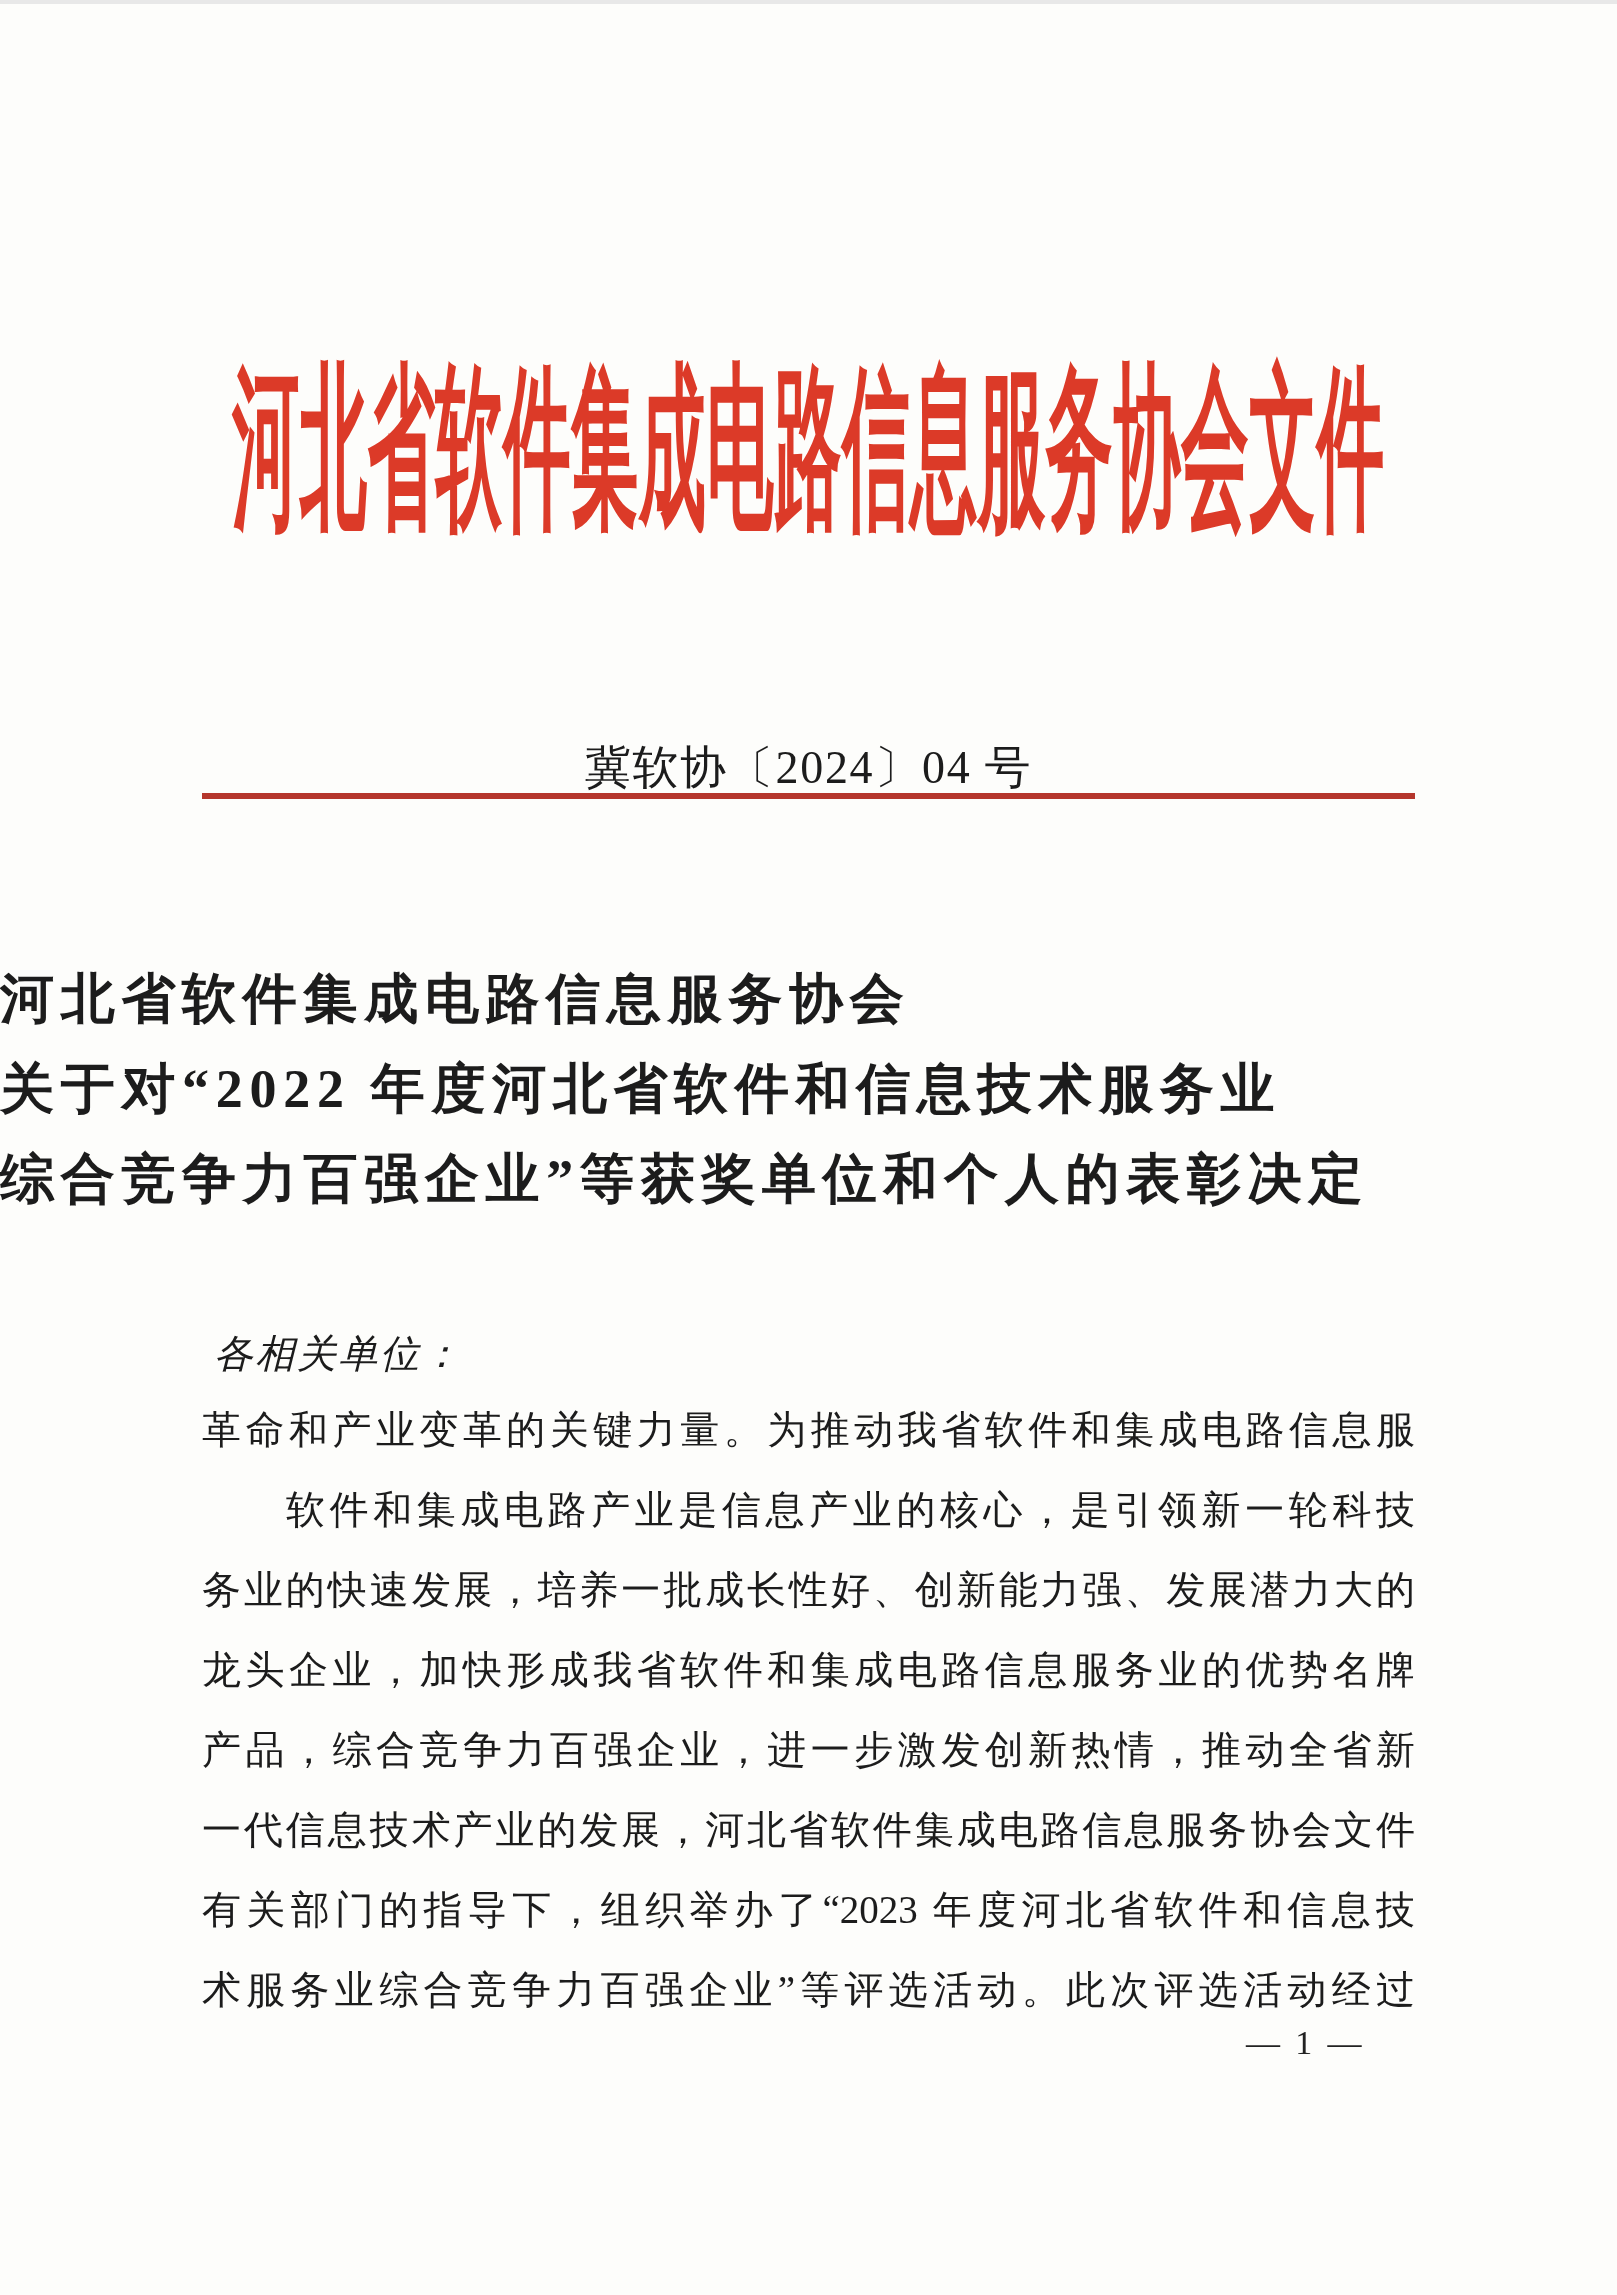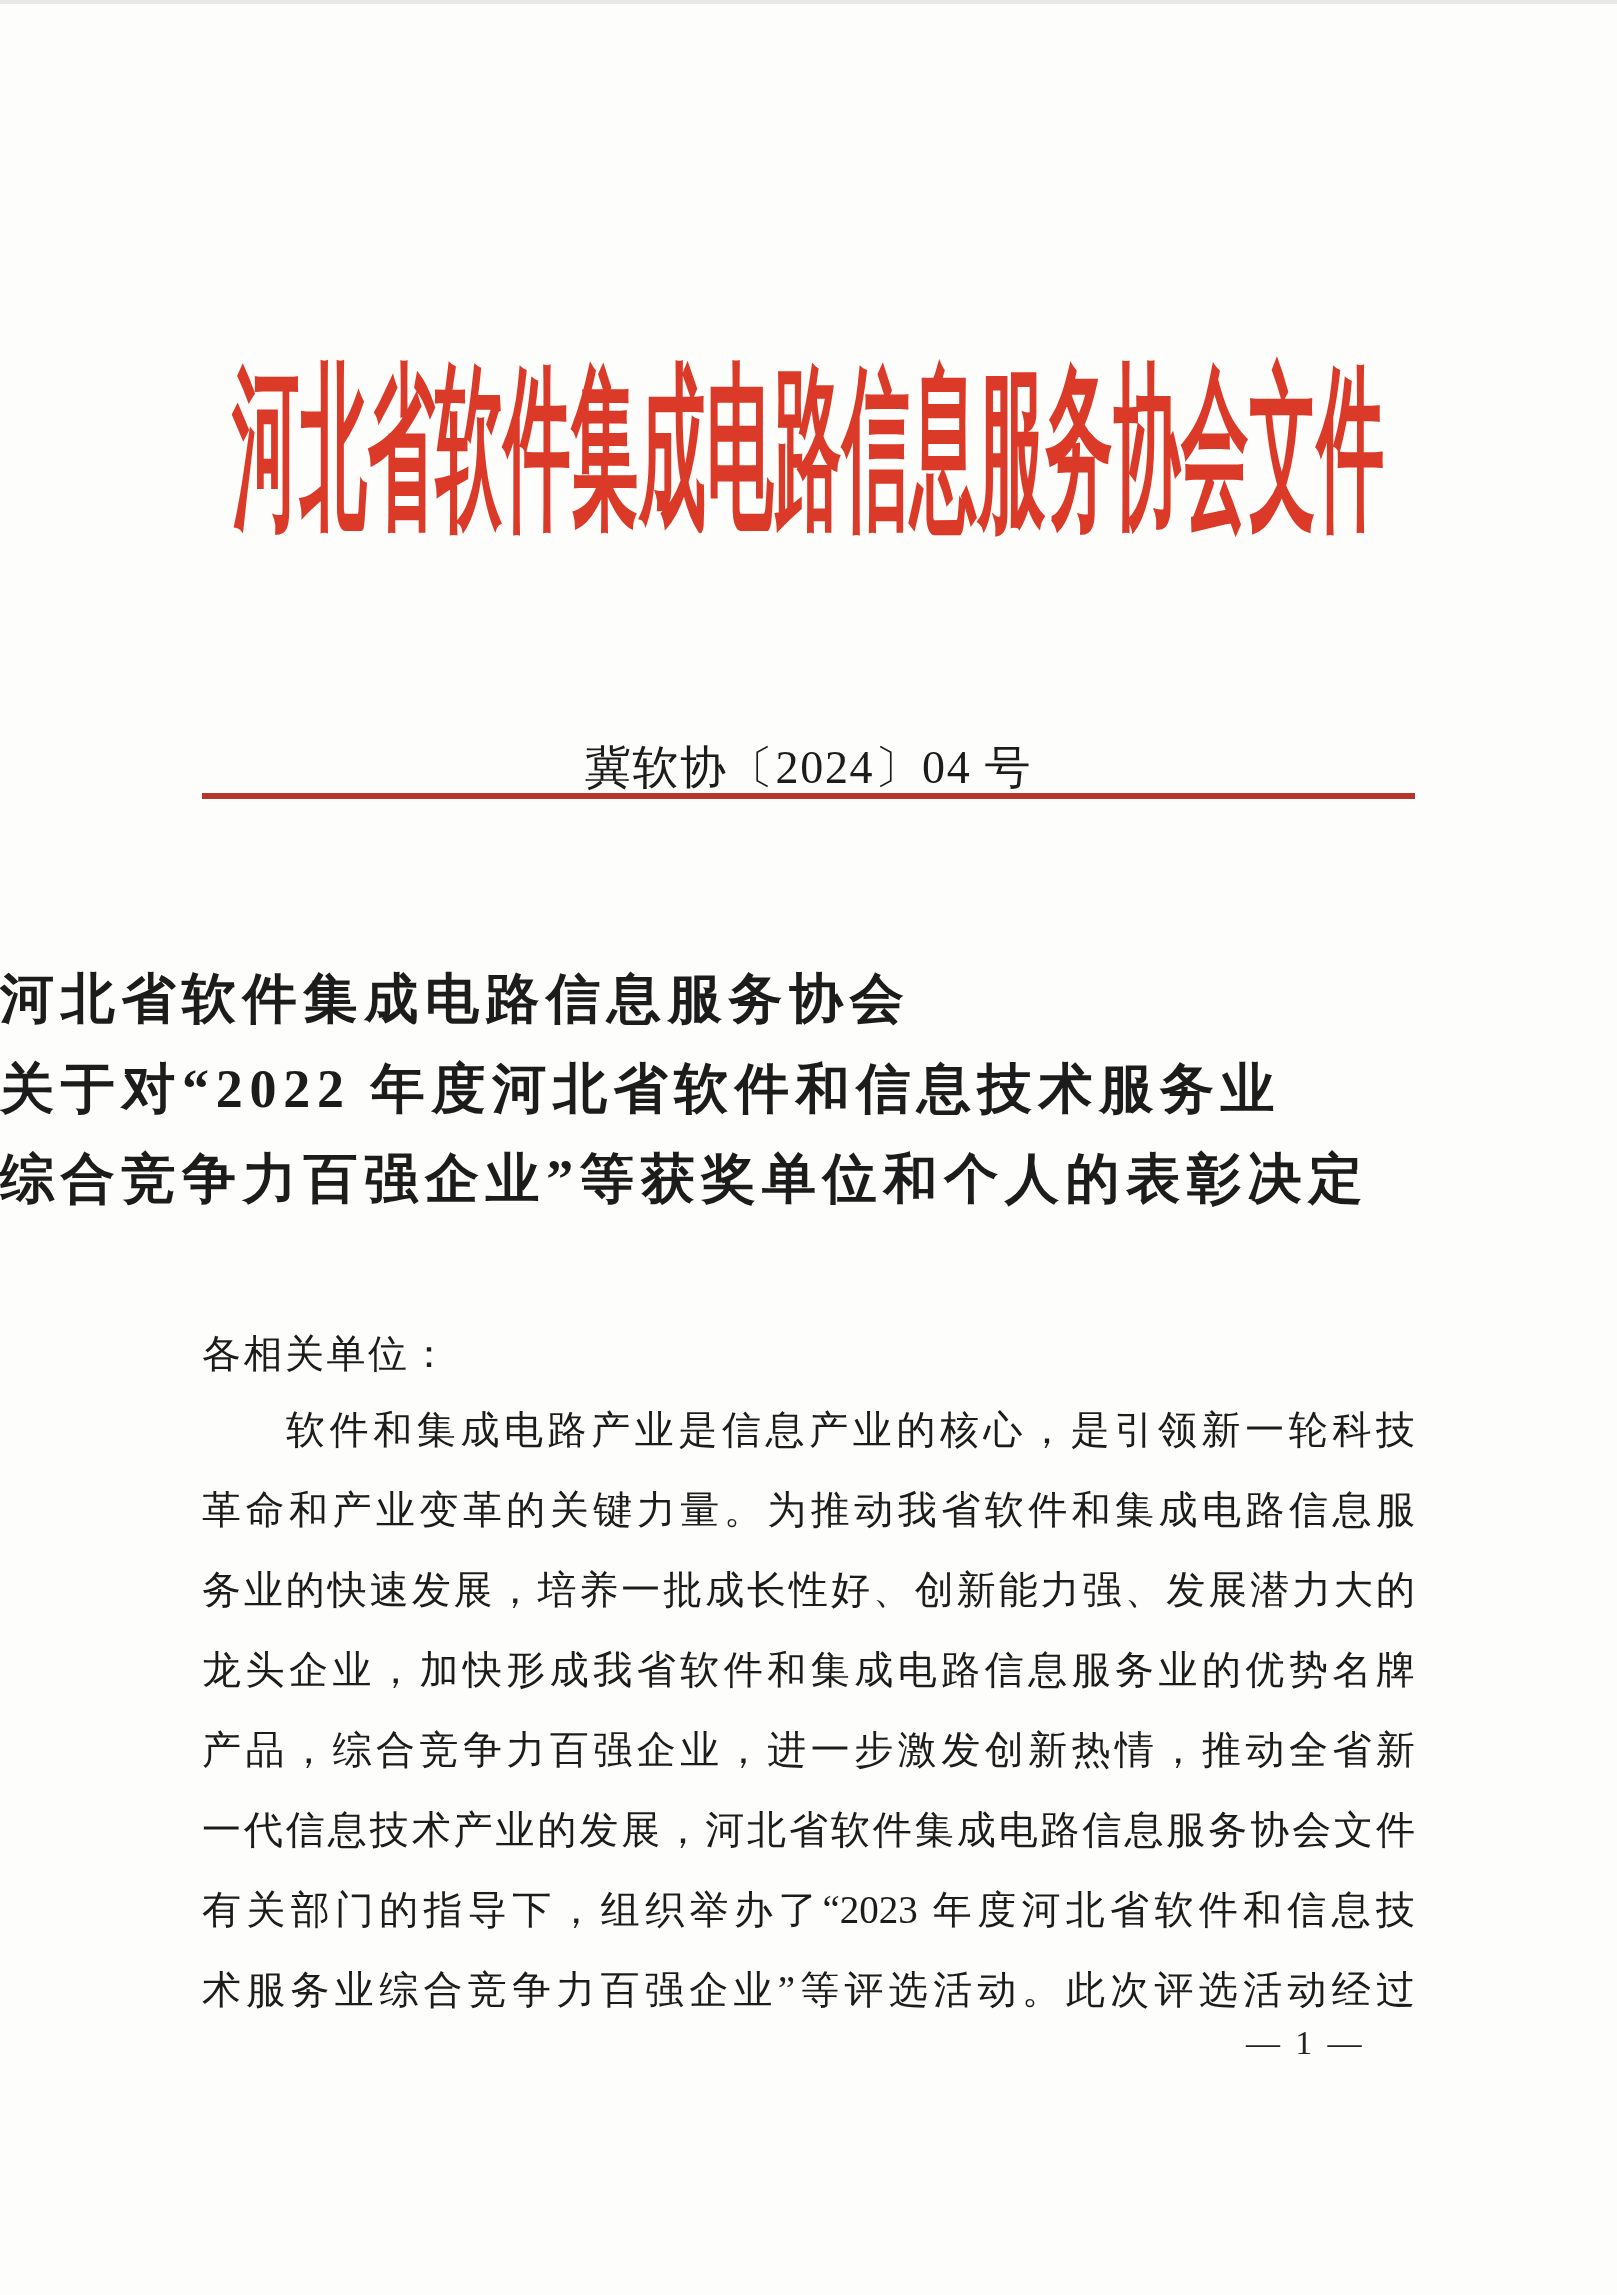--- a/index.html
+++ b/index.html
@@ -71,25 +71,26 @@
     font-size: 54px;
     font-weight: bold;
     letter-spacing: 6.7px;
     white-space: nowrap;
   }
 
   
   .salutation {
     position: absolute;
     top: 1310px;
-    left: 202px;
+    left: 214px;
     width: 1213px;
     line-height: 80px;
     font-size: 39px;
     letter-spacing: 2.5px;
+    font-style: italic;
   }
   .body-block {
     position: absolute;
     top: 1386px;
     left: 202px;
     width: 1213px;
   }
   .body-line {
     line-height: 80px;
     font-size: 39px;
@@ -129,22 +130,22 @@
 
   <div class="title-block">
     <div class="title-line">河北省软件集成电路信息服务协会</div>
     <div class="title-line">关于对“2022 年度河北省软件和信息技术服务业</div>
     <div class="title-line">综合竞争力百强企业”等获奖单位和个人的表彰决定</div>
   </div>
 
   <div class="salutation">各相关单位：</div>
 
   <div class="body-block">
+    <div class="body-line">革命和产业变革的关键力量。为推动我省软件和集成电路信息服</div>
     <div class="body-line indent">软件和集成电路产业是信息产业的核心，是引领新一轮科技</div>
-    <div class="body-line">革命和产业变革的关键力量。为推动我省软件和集成电路信息服</div>
     <div class="body-line">务业的快速发展，培养一批成长性好、创新能力强、发展潜力大的</div>
     <div class="body-line">龙头企业，加快形成我省软件和集成电路信息服务业的优势名牌</div>
     <div class="body-line">产品，综合竞争力百强企业，进一步激发创新热情，推动全省新</div>
     <div class="body-line">一代信息技术产业的发展，河北省软件集成电路信息服务协会文件</div>
     <div class="body-line">有关部门的指导下，组织举办了“2023 年度河北省软件和信息技</div>
     <div class="body-line">术服务业综合竞争力百强企业”等评选活动。此次评选活动经过</div>
   </div>
 
   <div class="footer">— 1 —</div>
 

